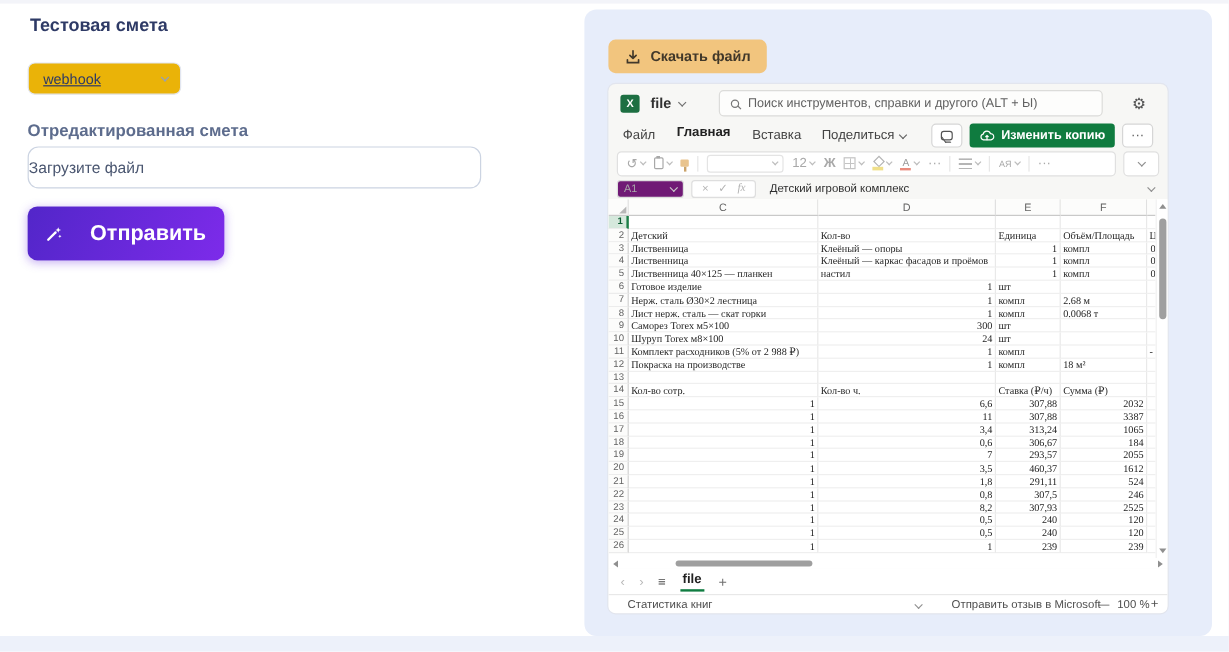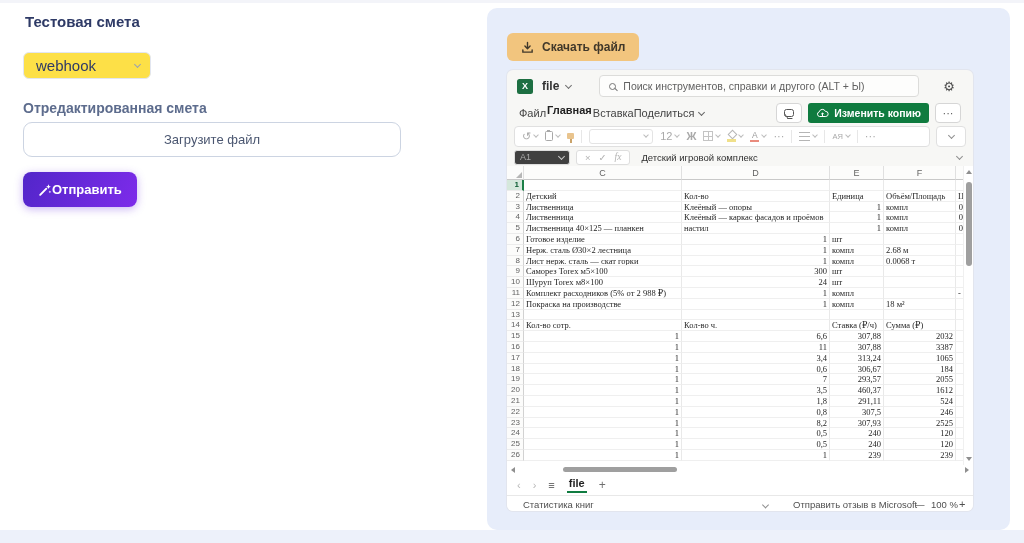--- a/index.html
+++ b/index.html
@@ -11,36 +11,36 @@
   }
   .main {
     position:absolute; inset:0 0 13px 0;
     background:#ffffff; border-top:3px solid #f3f4f9;
   }
 
   
   .page-title { position:absolute; left:25px; top:10px; font-size:15px; font-weight:700; color:#2e3a66; }
   .webhook-select {
     position:absolute; left:23px; top:49px; width:128px; height:27px;
-    background:#fde047; border:1px solid #e2e6f0; border-radius:6px;
+    background:#eab308; border:1px solid #e2e6f0; border-radius:6px;
     display:flex; align-items:center; justify-content:space-between; padding:0 10px 0 12px;
-    font-size:15px; color:#2e3a66; cursor:pointer;
+    font-size:12px; color:#2e3a66; cursor:pointer;text-decoration:underline;
   }
   .section-label { position:absolute; left:23px; top:97px; font-size:14px; font-weight:700; color:#5d6c8d; }
   .upload-box {
     position:absolute; left:23px; top:119px; width:378px; height:35px;
     background:#fff; border:1px solid #ccd4e2; border-radius:9px;
-    display:flex; align-items:center; justify-content:center;
+    display:flex; align-items:center; 
     font-size:13px; color:#4a5670; cursor:pointer;
   }
   .send-btn {
-    position:absolute; left:23px; top:169px; height:35px; padding:0 15px;
+    position:absolute; left:23px; top:169px; height:45px; padding:0 15px;
     background:linear-gradient(115deg,#5226c9 0%,#7d2bea 100%);
-    border:none; border-radius:8px; display:flex; align-items:center; gap:0;
-    color:#fff; font-size:13px; font-weight:700; cursor:pointer;
+    border:none; border-radius:8px; display:flex; align-items:center; gap:23px;
+    color:#fff; font-size:18px; font-weight:700; cursor:pointer;
     box-shadow:0 2px 8px rgba(100,40,220,.35);
   }
 
   
   .chev { width:5px; height:5px; border-right:1.3px solid currentColor; border-bottom:1.3px solid currentColor;
           transform:rotate(45deg); display:inline-block; flex:none; margin-top:-2px; color:#98a1b3; }
 
   
   .card { position:absolute; left:487px; top:5px; width:523px; height:522px; background:#e7edfa; border-radius:10px; }
   .dl-btn {
@@ -65,21 +65,21 @@
     margin-left:28px; width:320px; height:22px; background:#fdfdfc;
     border:1px solid #dcdcda; border-radius:4px;
     display:flex; align-items:center; gap:7px; padding:0 9px;
     font-size:10.5px; color:#616161;
   }
   .s-glass { width:7px; height:7px; border:1.2px solid #777; border-radius:50%; position:relative; flex:none;}
   .s-glass::after { content:""; position:absolute; width:4px; height:1.2px; background:#777;
                     bottom:-2px; right:-3px; transform:rotate(45deg); }
   .xl-gear { margin-left:auto; margin-right:8px; color:#4f4f4f; font-size:13px; cursor:pointer; }
 
-  .xl-menu { height:22px; flex:none; display:flex; align-items:center; padding:0 12px; 
+  .xl-menu { height:22px; flex:none; display:flex; align-items:center; padding:0 12px; gap:17px;
              font-size:11px; color:#444; }
   .m-item { cursor:pointer; display:flex; align-items:center; gap:5px; }
   .m-item.active { font-weight:700; color:#222; border-bottom:2.5px solid #107c41; padding:2px 1px 11px; margin-bottom:-5px; }
   .m-right { margin-left:auto; display:flex; align-items:center; gap:6px; }
   .pill-btn { height:20px; min-width:26px; background:#fff; border:1px solid #d6d6d6; border-radius:4px;
               display:flex; align-items:center; justify-content:center; color:#5a5a5a; cursor:pointer; padding:0 5px; }
   .bubble { width:10px; height:8px; border:1.2px solid #555; border-radius:2.5px; position:relative; }
   .bubble::after { content:""; position:absolute; left:1px; bottom:-3px; width:4px; height:4px;
                    border-left:1.2px solid #555; border-bottom:1.2px solid #555; transform:skewX(35deg); background:transparent; }
   .green-btn { height:20px; background:#0f7b3f; border:none; border-radius:3px; color:#fff;
@@ -102,21 +102,21 @@
   .borders-ic { width:10px; height:10px; border:1px solid #c4c4c4;
      background-image:linear-gradient(to right,transparent 4px,#c4c4c4 4px,#c4c4c4 5px,transparent 5px),
                       linear-gradient(to bottom,transparent 4px,#c4c4c4 4px,#c4c4c4 5px,transparent 5px); }
   .fill-ic { width:9px; height:11px; position:relative; }
   .fill-ic::before { content:""; position:absolute; top:0; left:2px; width:5px; height:5px; border:1.2px solid #b5b5b5; transform:rotate(45deg); }
   .fill-ic::after { content:""; position:absolute; bottom:0; left:0; width:9px; height:2.5px; background:#f0e08a; }
   .fontcolor-ic { width:9px; font-size:8.5px; color:#9b9b9b; text-align:center; border-bottom:2.5px solid #e98b7d; line-height:9px; }
   .align-ic { width:11px; height:9px; background:repeating-linear-gradient(#b5b5b5 0 1.4px, transparent 1.4px 3.8px); }
 
   .xl-formula { height:18px; flex:none; display:flex; align-items:center; padding:0 7px; gap:6px; }
-  .name-box { width:56px; height:15px; background:#404040; border:1px solid #dedede; border-radius:3px;
+  .name-box { width:56px; height:15px; background:#701a75; border:1px solid #dedede; border-radius:3px;
               display:flex; align-items:center; justify-content:space-between; padding:0 5px;
               font-size:9px; color:#a9a9a9; }
   .fx-box { height:15px; background:#fff; border:1px solid #dedede; border-radius:3px;
             display:flex; align-items:center; gap:8px; padding:0 8px; font-size:9.5px; color:#b3b3b3; }
   .fx-it { font-style:italic; font-family:"Liberation Serif", serif; }
   .f-value { font-size:9.5px; color:#2f2f2f; margin-left:5px; flex:1; white-space:nowrap; overflow:hidden; }
   .f-chev { margin-right:4px; color:#8f8f8f; }
 
   
   .xl-grid { height:299px; flex:none; background:#fff; display:flex; overflow:hidden; }

